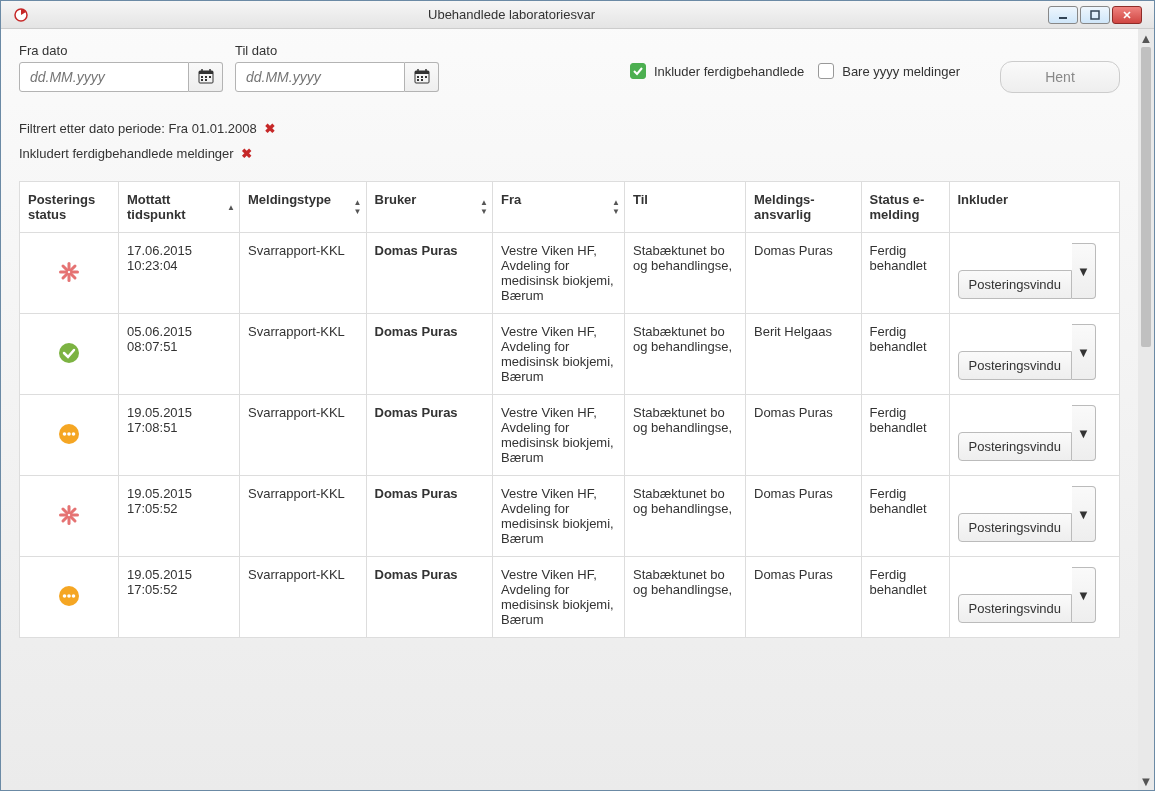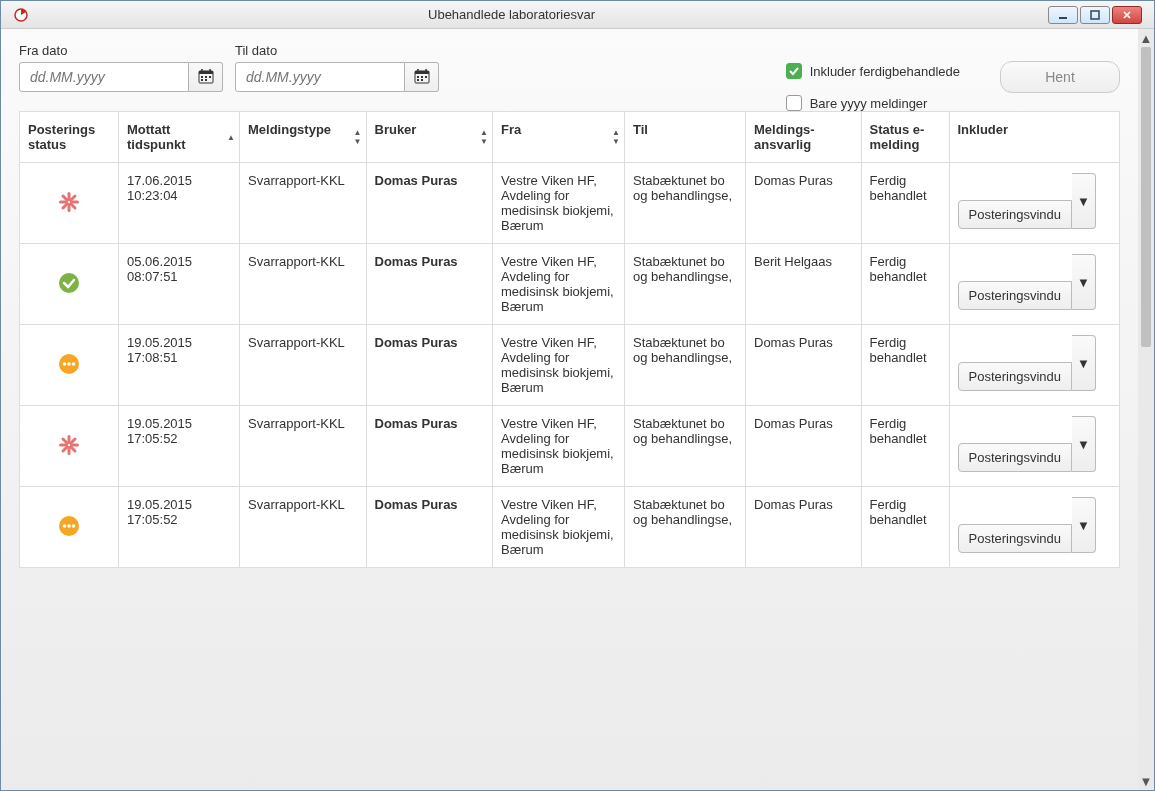--- a/index.html
+++ b/index.html
@@ -146,21 +146,21 @@
     border:1px solid #bbb; border-radius:4px 0 0 4px;
     background: linear-gradient(to bottom,#fafafa,#eee);
     padding: 6px 10px; font-size:13px; color:#333;margin-top:27px;
   }
   .action-caret {
     border:1px solid #bbb; border-left:none; border-radius:0 4px 4px 0;
     background: linear-gradient(to bottom,#fafafa,#eee);
     width:24px; display:flex;align-items:center;justify-content:center;
   }
   .right-group { margin-left:auto; display:flex; gap:40px; align-items:flex-start; padding-top:18px;}
-  .check-col { display:flex; flex-direction:column; gap:14px; }
+  .check-col { display:flex; gap:14px; }
 </style>
 </head>
 <body>
 
 <div class="window">
   <div class="titlebar">
     <span class="titlebar-icon">
       <svg width="14" height="14" viewBox="0 0 14 14">
           <circle cx="7" cy="7" r="6" fill="#fff" stroke="#c62828" stroke-width="1.5"></circle>
           <path d="M7 7 L7 1 A6 6 0 0 1 12 4 Z" fill="#c62828"></path>
@@ -242,20 +242,30 @@
             </div>
             <div class="checkbox-row">
               <span class="check"></span>
               <span>Bare yyyy meldinger</span>
             </div>
           </div>
           <div class="hent-btn">Hent</div>
         </div>
       </div>
 
+      <div class="filters-applied">
+        <div class="filter-line">
+          <span>Filtrert etter dato periode: Fra 01.01.2008</span>
+          <span class="remove-x">✖</span>
+        </div>
+        <div class="filter-line">
+          <span>Inkludert ferdigbehandlede meldinger</span>
+          <span class="remove-x">✖</span>
+        </div>
+      </div>
 
       <table>
         <colgroup>
           <col style="width:90px">
             <col style="width:110px">
             <col style="width:115px">
           <col style="width:115px">
             <col style="width:120px">
             <col style="width:110px">
           <col style="width:105px">

